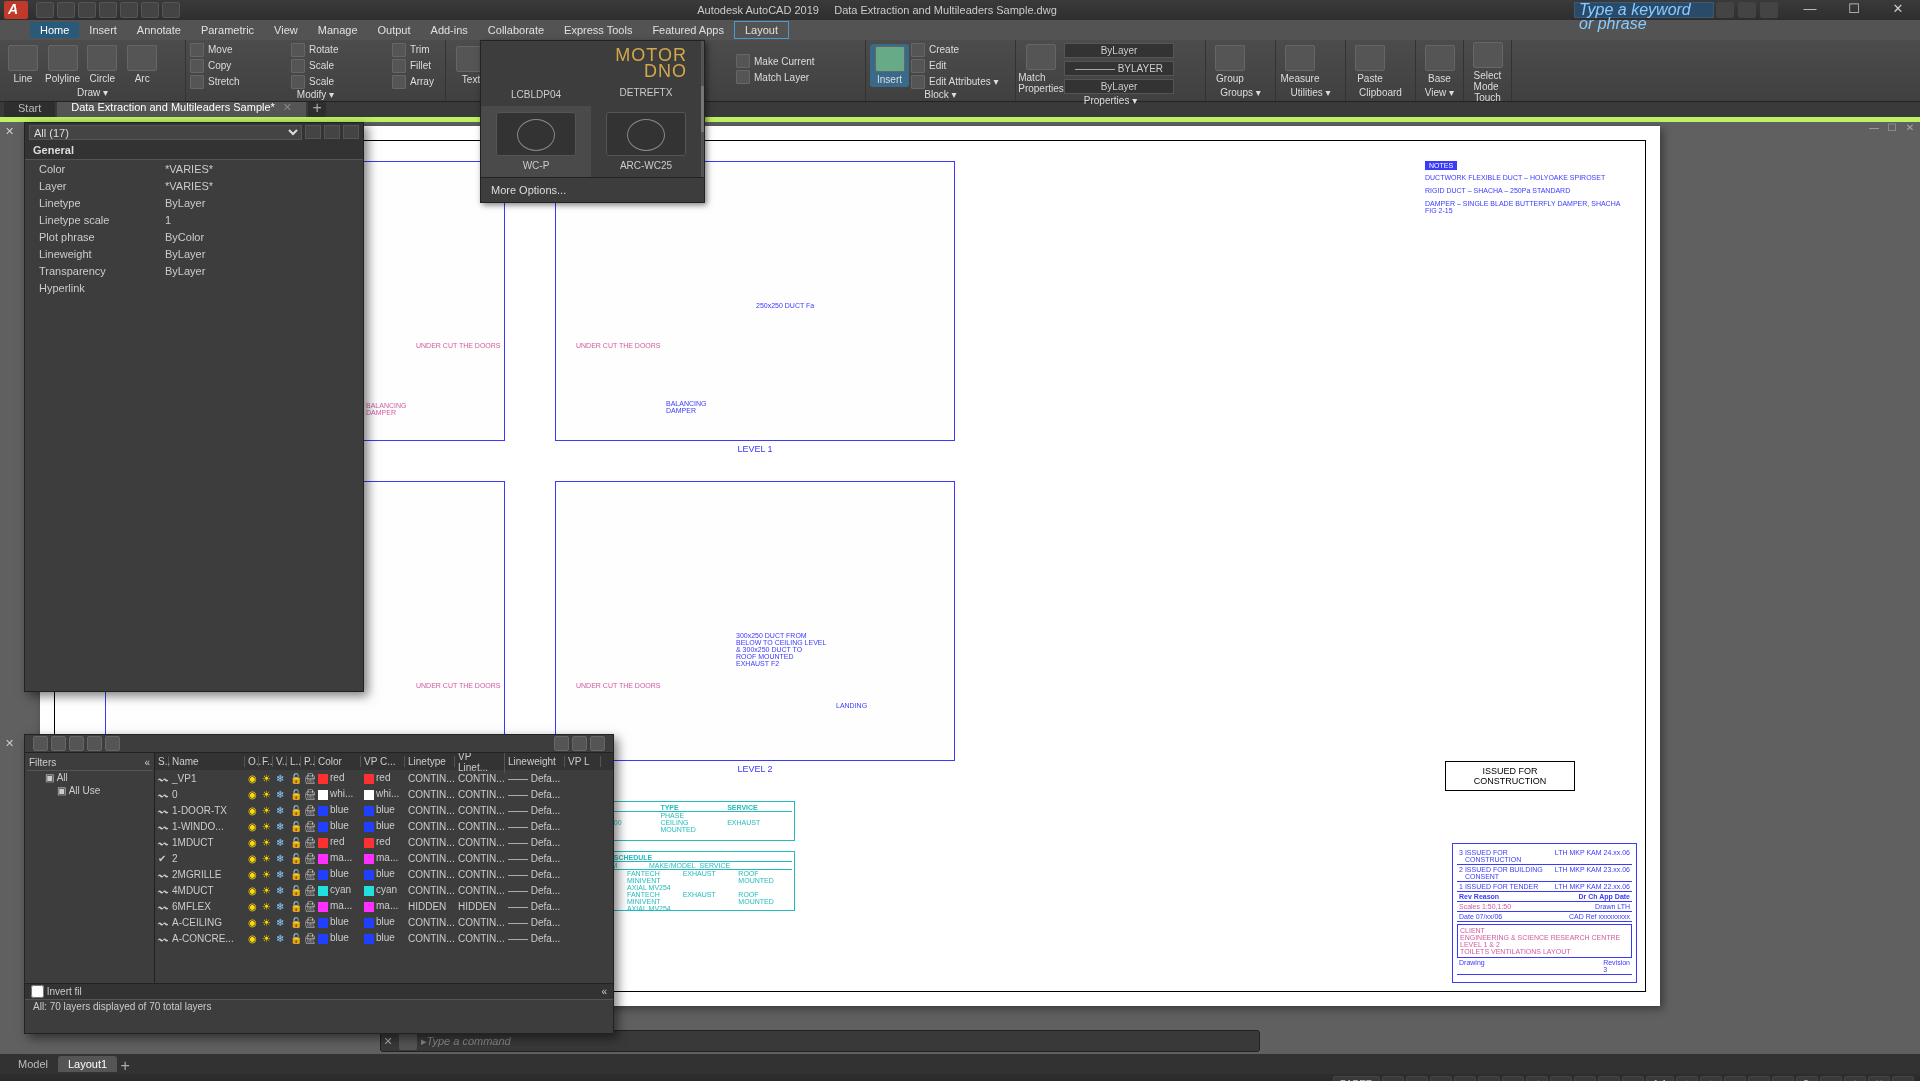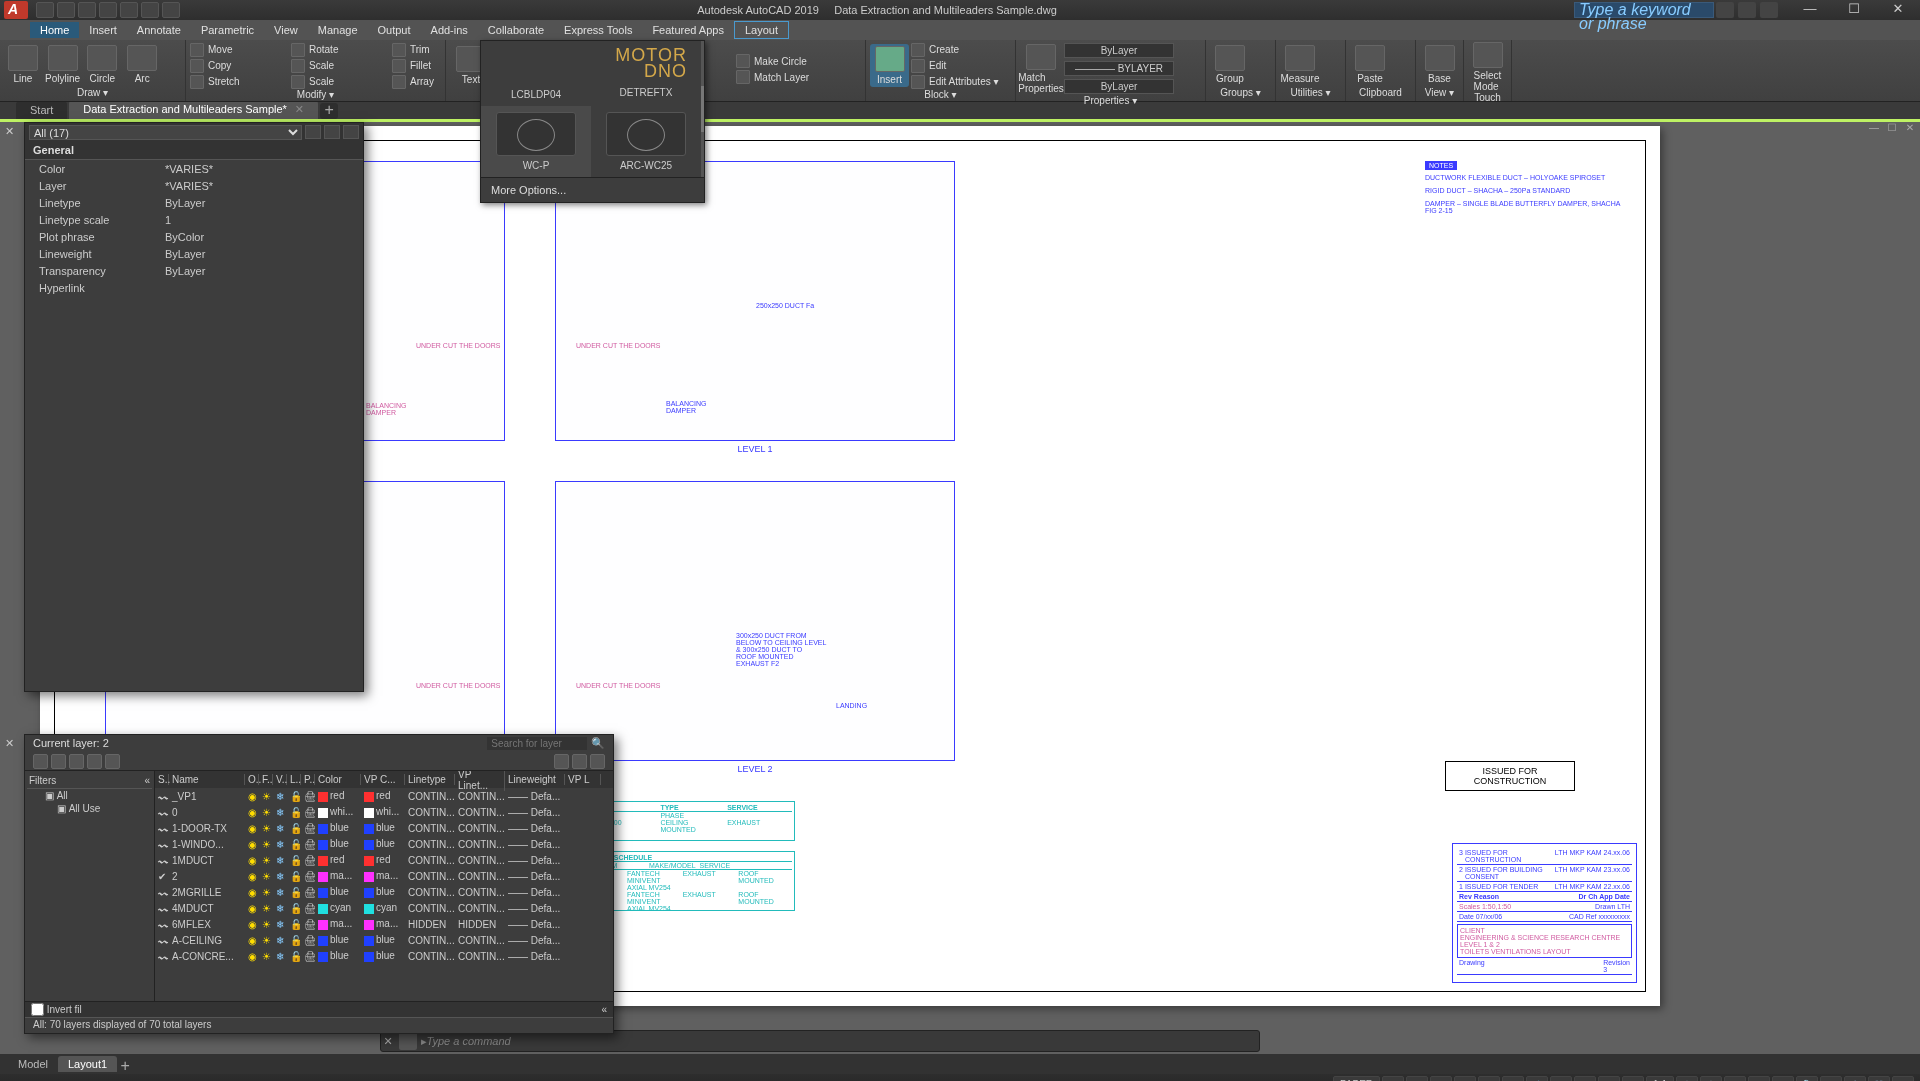--- a/index.html
+++ b/index.html
@@ -43,21 +43,21 @@
 .gallery-item { width:110px; padding:6px 0; text-align:center; color:#ccc; font-size:10px; cursor:pointer;}
 .gallery-item.sel { background:#4a4a4a; }
 .gallery-item .gthumb { width:80px; height:44px; background:#333; border:1px solid #555; margin:0 auto 4px auto; border-radius:3px; position:relative;}
 .gallery-item .gthumb.circ:after{content:"";position:absolute;left:20px;top:6px;width:36px;height:30px;border:1px solid #888;border-radius:50%;}
 .gallery-item .dref { color:#d4a84a; font-size:18px; letter-spacing:1px; line-height:16px; text-align:right; padding-right:14px;}
 .gallery-more { border-top:1px solid #222; padding:6px 10px; color:#ddd; font-size:11px; cursor:pointer;}
 .sb-btn { width:14px; background:#555; display:flex; flex-direction:column;}
 .sb-btn div{flex:1;}
 
 
-.filetabs { height:20px; background:#3a3a3a; display:flex; align-items:flex-end; padding-left:16px; border-bottom:3px solid #bef264;}
+.filetabs { height:20px; background:#3a3a3a; display:flex; align-items:flex-end; padding-left:4px; border-bottom:5px solid #bef264;}
 .filetab { background:#2e2e2e; color:#bbb; font-size:11px; padding:3px 14px; margin-right:2px; border-radius:4px 4px 0 0; cursor:pointer;}
 .filetab.active { background:#555; color:#fff; }
 .filetab .x { margin-left:8px; color:#888; }
 .addtab{width:18px;height:16px;background:#2e2e2e;color:#aaa;text-align:center;line-height:14px;border-radius:3px;cursor:pointer;}
 
 
 .main { position:relative; height: 932px; background:#606060; display:flex; }
 .canvas-wrap { flex:1; position:relative; background:#606060; padding:4px;}
 .paper { position:absolute; left:40px; top:4px; width:1620px; height:880px; background:#fff; box-shadow:3px 3px 8px rgba(0,0,0,0.4);}
 .paper-inner { position:absolute; left:14px; top:14px; right:14px; bottom:14px; border:1px solid #000;}
@@ -289,21 +289,21 @@
         <div class="rsmall" style="width:60px;">
             <div class="ic"></div>
           </div>
         <div class="rsmall" style="width:60px;">
             <div class="ic"></div>
           </div>
       </div>
       <div class="rrow">
         <div class="rsmall" style="width:110px;">
             <div class="ic"></div>
-            <span>Make Circle</span>
+            <span>Make Current</span>
           </div>
         <div class="rsmall" style="width:110px;">
             <div class="ic"></div>
             <span>Match Layer</span>
           </div>
       </div>
     </div>
     <div class="plabel">&nbsp;</div>
   </div>
 
@@ -658,24 +658,20 @@
         </div>
         <div class="prop-row">
           <div class="pk">Hyperlink</div>
           <div class="pv"></div>
         </div>
       </div>
   </div>
 
   <div class="layer-pal">
     <div class="x">✕</div>
-    <div class="lhdr">
-      <span>Current layer: 2</span>
-      <div><input placeholder="Search for layer" style=""><span style="margin-left:4px;">🔍</span></div>
-    </div>
     <div class="ltool">
       <div class="tb"></div>
       <div class="tb"></div>
       <div class="tb"></div>
       <div class="tb"></div>
       <div class="tb"></div>
       <div style="flex:1"></div>
       <div class="tb"></div>
       <div class="tb"></div>
       <div class="tb"></div>

